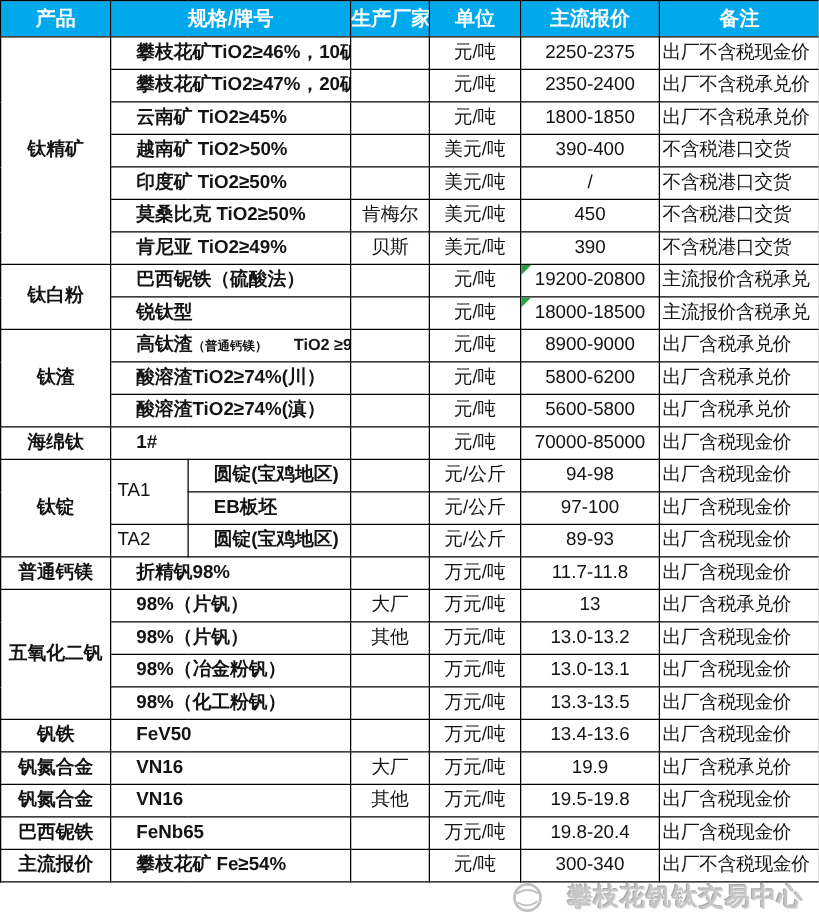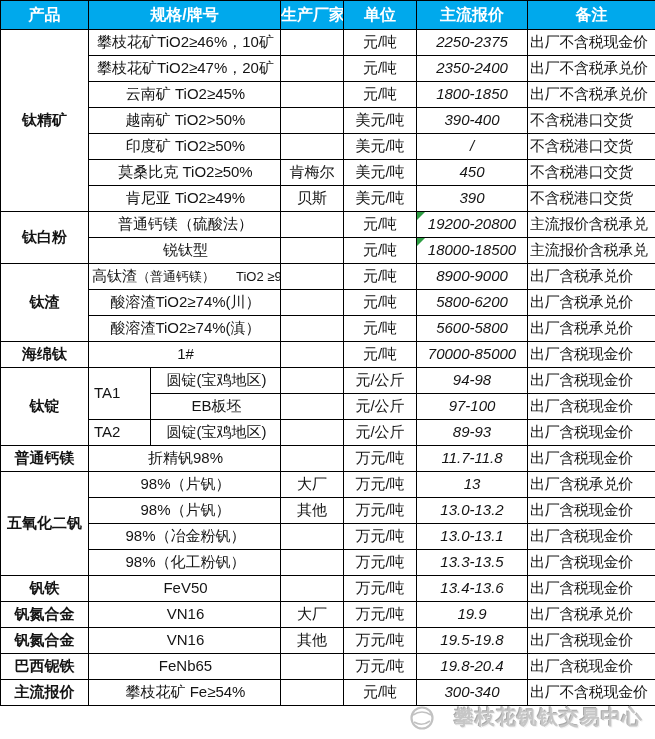--- a/index.html
+++ b/index.html
@@ -36,47 +36,48 @@
     height: 26px;
     font-size: 15px;
     color: #141414;
     line-height: 1.1;
   }
   td.product {
     text-align: center;
     font-weight: 700;
   }
   td.spec, td.spec-b {
-    text-align: center;
-    padding-left: 3px;
+    text-align: left;
+    padding-left: 20px;
     padding-right: 1px;
+    font-weight: bold;
   }
   td.spec-a {
     text-align: left;
     padding-left: 5px;
     font-size: 16px;
   }
   td.maker, td.unit, td.price {
     text-align: center;
   }
   td.note {
     text-align: left;
     padding-left: 2px;
     letter-spacing: -0.3px;
   }
-  td.price { position: relative; font-style: italic; }
+  td.price { position: relative; }
   td.price.flag::before {
     content: "";
     position: absolute;
     top: 0; left: -1px;
     width: 0; height: 0;
     border-top: 9px solid var(--flag-green, #2F9E44);
     border-right: 9px solid transparent;
   }
-  .sp-small { font-size: 13px; }
+  .sp-small { font-size: 10px; }
   .sp-mid { font-size: 13px; margin-left: 21px; }
   .watermark {
     position: absolute;
     right: 12px;
     bottom: 8px;
     display: flex;
     align-items: center;
     gap: 19px;
     color: var(--wm-gray, #C6C6C6);
     font-size: 20px;
@@ -157,21 +158,21 @@
         </tr>
         <tr>
           <td class="spec" colspan="2">肯尼亚 TiO2≥49%</td>
           <td class="maker">贝斯</td>
           <td class="unit">美元/吨</td>
           <td class="price">390</td>
           <td class="note">不含税港口交货</td>
         </tr>
         <tr>
           <td class="product" rowspan="2">钛白粉</td>
-          <td class="spec" colspan="2">普通钙镁（硫酸法）</td>
+          <td class="spec" colspan="2">巴西铌铁（硫酸法）</td>
           <td class="maker"></td>
           <td class="unit">元/吨</td>
           <td class="price flag">19200-20800</td>
           <td class="note">主流报价含税承兑</td>
         </tr>
         <tr>
           <td class="spec" colspan="2">锐钛型</td>
           <td class="maker"></td>
           <td class="unit">元/吨</td>
           <td class="price flag">18000-18500</td>

